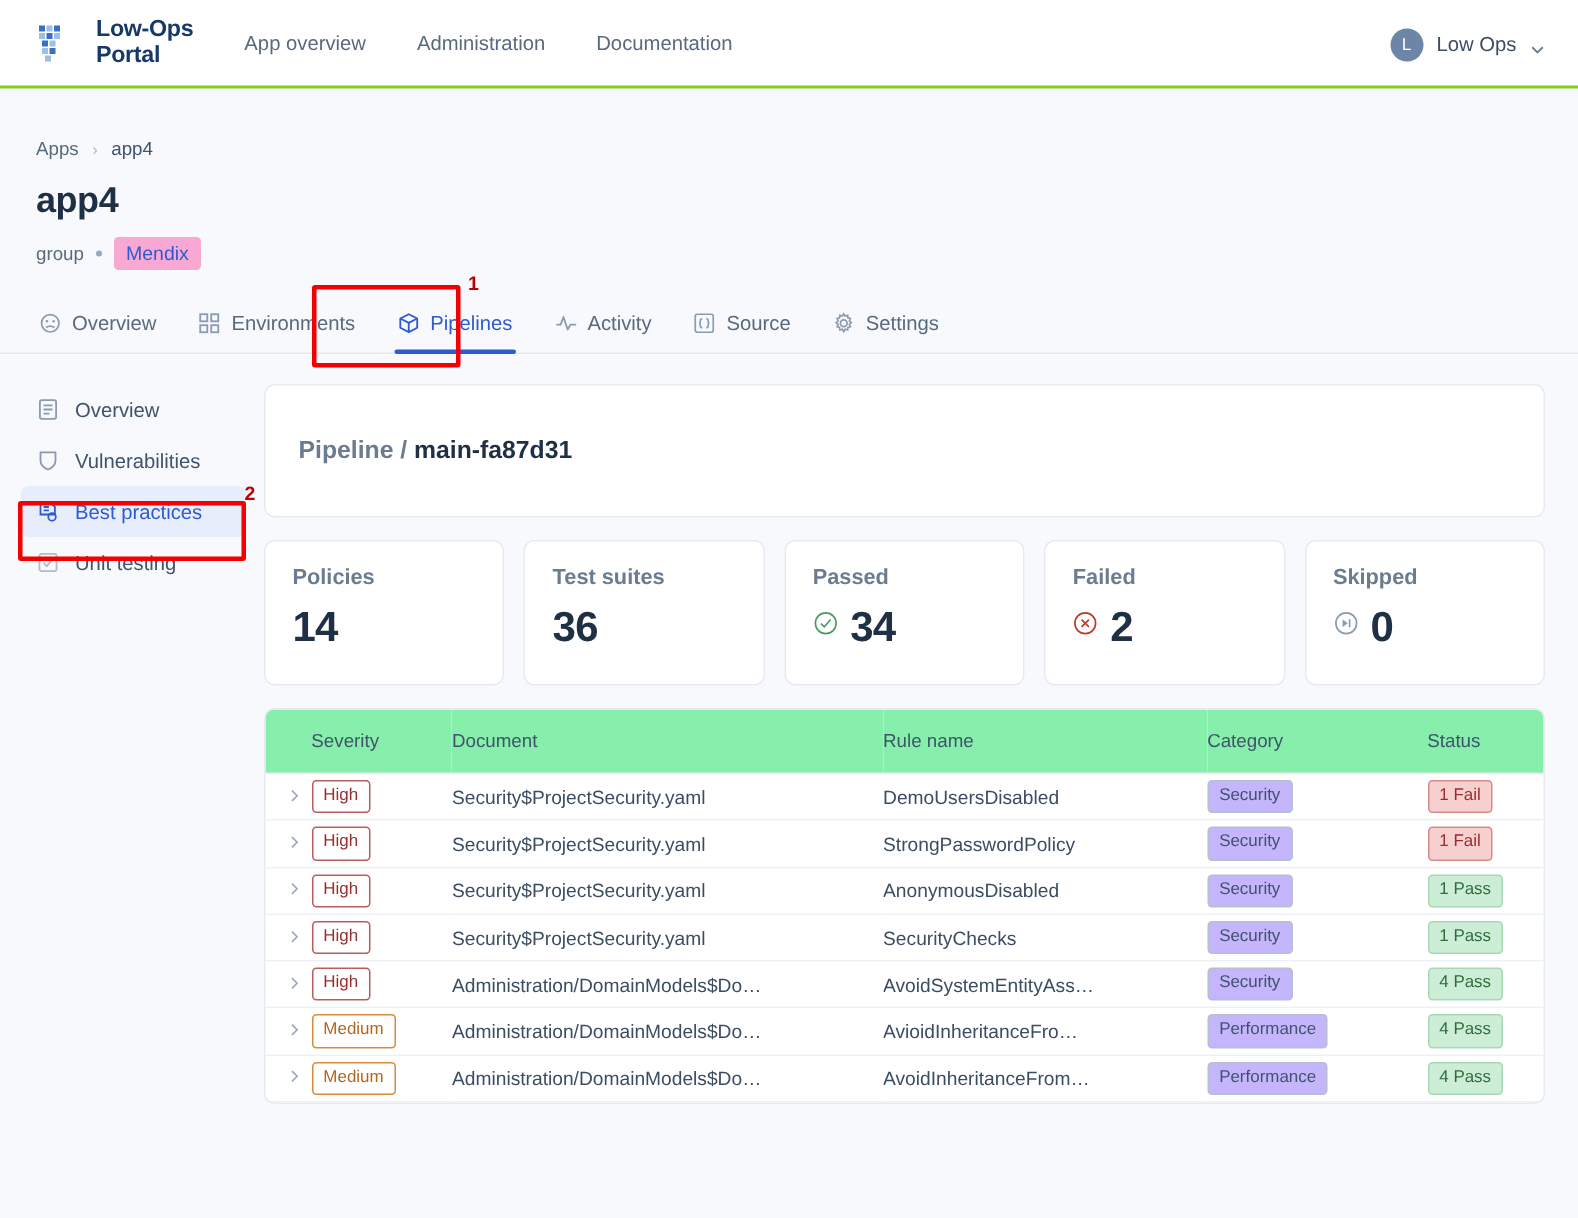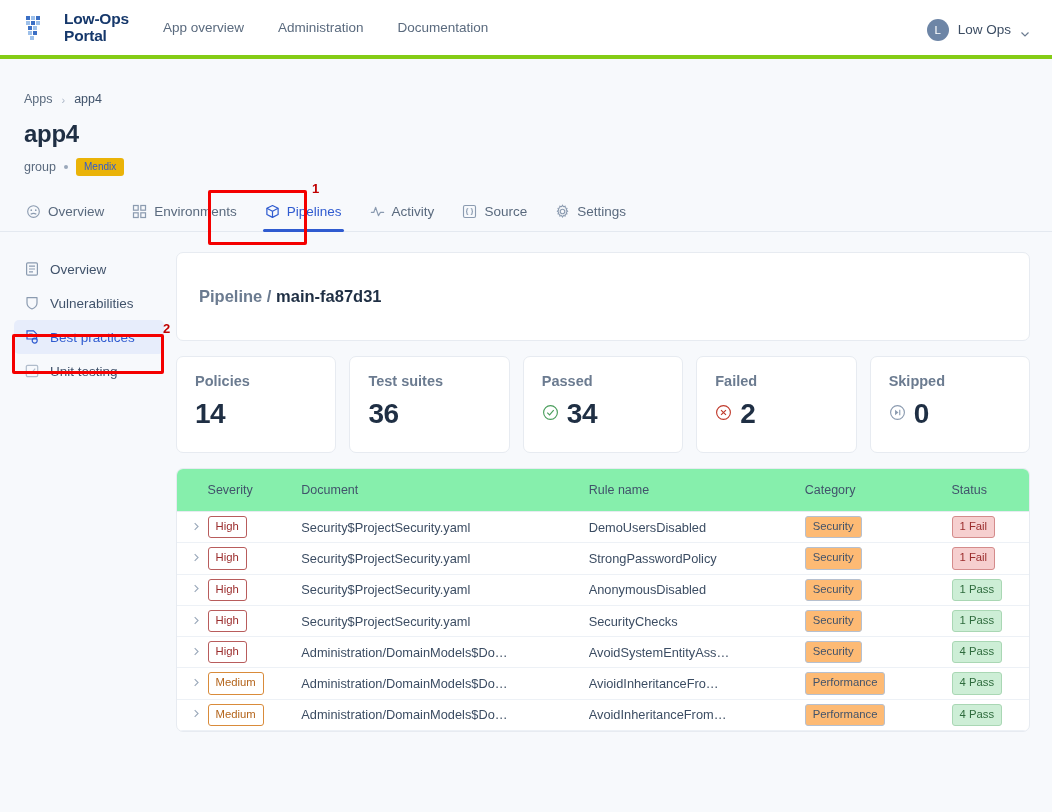--- a/index.html
+++ b/index.html
@@ -8,21 +8,21 @@
     font-family: "Liberation Sans", sans-serif;
     background: #f7f9fc;
     color: #2b3a4f;
     overflow: hidden;
   }
 
   
   .topbar {
     height: 59px;
     background: #ffffff;
-    border-bottom: 4px solid #84cc16;
+    border-bottom: 2px solid #84cc16;
     display: flex;
     align-items: center;
     padding: 0 22px 0 24px;
     position: relative;
   }
   .brand { display: flex; align-items: center; gap: 10px; margin-right: 34px; }
   .brand-mark { width: 30px; height: 30px; flex: 0 0 30px; }
   .brand-text {
     font-size: 15.5px; font-weight: bold; line-height: 1.08;
     color: #16386b; letter-spacing: -0.2px; white-space: pre-line;
@@ -50,21 +50,21 @@
   .crumbs .sep { color: #aab6c6; font-size: 11px; }
   .crumbs .cur { color: #41536b; }
   .page-title {
     font-size: 24px; font-weight: bold; color: #1f2f44;
     margin-top: 14px; letter-spacing: -0.3px;
   }
   .sub-row { display: flex; align-items: center; gap: 8px; margin-top: 10px; }
   .sub-group { font-size: 12.5px; color: #5a6a7e; }
   .sub-dot { width: 4px; height: 4px; border-radius: 50%; background: #9aa8ba; }
   .chip-mendix {
-    font-size: 10px; color: #2f5bd0; background: #eab308;
+    font-size: 13px; color: #2f5bd0; background: #f9a8d4;
     border-radius: 3px; padding: 3px 8px 4px 8px;
   }
 
   
   .tabs-wrap { position: relative; margin-top: 22px; }
   .tabs {
     display: flex; align-items: flex-end; gap: 24px;
     padding: 0 24px; border-bottom: 1px solid #e4e9f0;
   }
   .tab {
@@ -130,21 +130,21 @@
   .col-status { width: 76px; text-align: left; }
   .chev { cursor: pointer; display: block; }
 
   .badge {
     display: inline-block; font-size: 11.3px; line-height: 1;
     padding: 4px 7px 5px 7px; border-radius: 3px; border: 1px solid transparent;
     white-space: nowrap;
   }
   .badge-high   { color: #9b2c2c; border-color: #b85c5c; background: #fff; }
   .badge-medium { color: #b4651c; border-color: #d98b3a; background: #fff; }
-  .badge-cat    { color: #41536b; border-color: #b6c0cf; background: #fdba74; }
+  .badge-cat    { color: #41536b; border-color: #b6c0cf; background: #c4b5fd; }
   .badge-fail   { color: #9b2c2c; border-color: #d48b8b; background: #f6cfcf; }
   .badge-pass   { color: #2e6b3d; border-color: #a9d7b4; background: #cdeed6; }
 
   .truncate { overflow: hidden; text-overflow: ellipsis; white-space: nowrap; }
 
   
   .anno-box { position: absolute; border: 3px solid #f40000; border-radius: 2px; pointer-events: none; }
   .anno-num { position: absolute; color: #c00000; font-size: 13px; font-weight: bold; pointer-events: none; }
   #anno-box-1 { left: 208px; top: 190px; width: 99px; height: 55px; }
   #anno-num-1 { left: 312px; top: 181px; }

